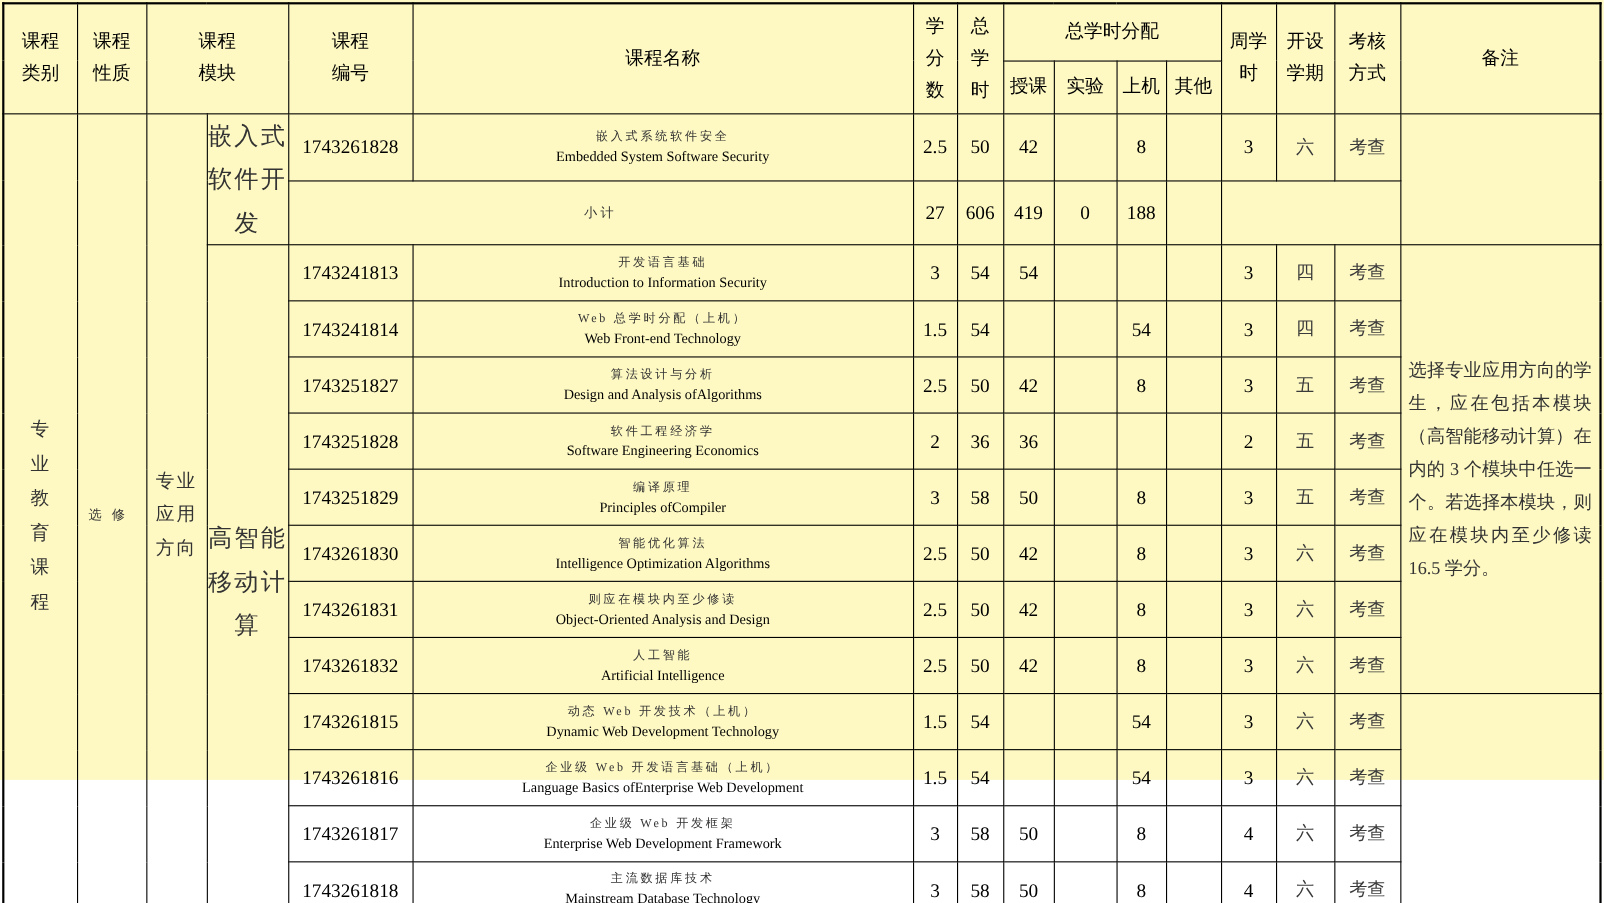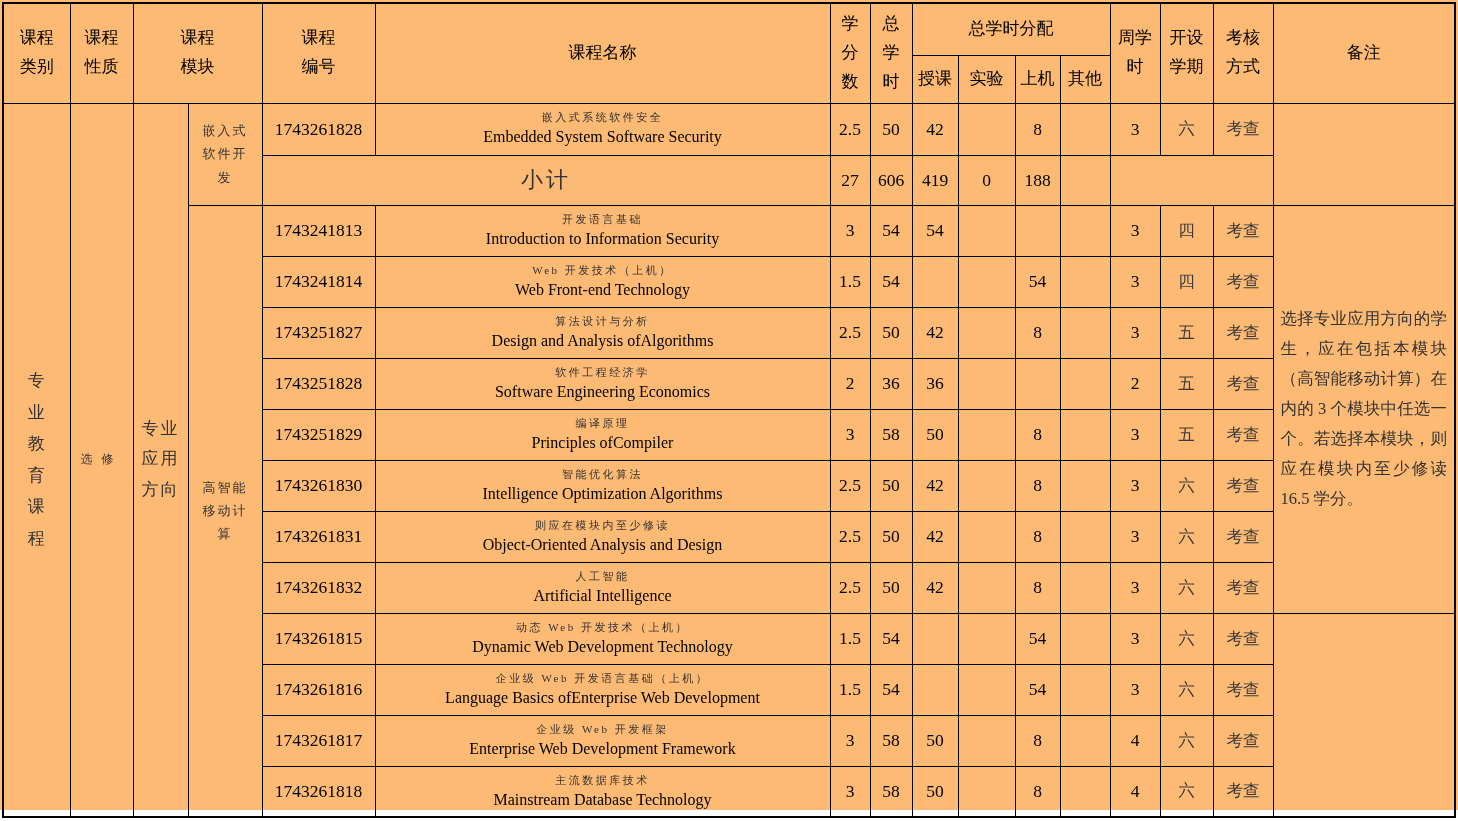--- a/index.html
+++ b/index.html
@@ -2,21 +2,21 @@
 <html><head>
 <meta charset="utf-8">
 <style>
   * { box-sizing: border-box; }
   html, body { margin: 0; padding: 0; background: #ffffff; }
   body {
     width: 1458px; height: 821px;
     font-family: "Liberation Serif", "DejaVu Serif", serif;
     color: #000;
   }
-  .sheet { position: relative; width: 1458px; height: 810px; background: #fdba74; text-decoration: underline; }
+  .sheet { position: relative; width: 1458px; height: 709px; background: #fef9c3; text-decoration: underline; }
   table.schedule {
     position: absolute; left: 2px; top: 2px;
     width: 1452px;
     border-collapse: collapse;
     table-layout: fixed;
     border: 2px solid #000;
   }
   th, td {
     border: 1px solid #000;
     padding: 0;
@@ -32,27 +32,27 @@
   .pre { white-space: pre-line; }
   
   tbody tr { height: 51px; }
   tbody tr.r-first { height: 52px; }
   tbody tr.r-subtotal { height: 50px; }
   
   .zhc { color: #333; }                       
   .cat   { font-size: 17px; line-height: 1.85; letter-spacing: 1px; }
   .nature{ font-size: 12px; letter-spacing: 9px; }
   .direction { font-size: 17px; line-height: 1.8; letter-spacing: 2px; margin-top: 28px; }
-  .module { font-size: 13px; line-height: 1.8; letter-spacing: 2px; }
+  .module { font-size: 22px; line-height: 1.8; letter-spacing: 2px; }
   .code { font-size: 17.5px; }
   .name-zh { font-size: 11px; letter-spacing: 2.5px; line-height: 1.55; color: #333; }
-  .name-en { font-size: 16px; line-height: 1.4; }
+  .name-en { font-size: 13px; line-height: 1.4; }
   .num { font-size: 17.5px; }
   .sem, .assess { font-size: 16.5px; color: #3a3a3a; }
-  .subtotal-label { font-size: 22px; letter-spacing: 3px; color: #333; }
+  .subtotal-label { font-size: 12px; letter-spacing: 3px; color: #333; }
   .remark {
     font-size: 16.5px; color: #333;
     line-height: 30px;
     text-align: justify;
     padding: 4px 7px;
     vertical-align: middle;
   }
 </style>
 </head>
 <body>
@@ -167,21 +167,21 @@
       <td class="num"></td>
       <td class="num"></td>
       <td class="num">3</td>
       <td class="sem">四</td>
       <td class="assess">考查</td>
       <td rowspan="8" class="remark">选择专业应用方向的学生，应在包括本模块（高智能移动计算）在内的 3 个模块中任选一个。若选择本模块，则应在模块内至少修读 16.5 学分。</td>
     </tr>
     <tr>
       <td class="code">1743241814</td>
       <td>
-        <div class="name-zh">Web 开发技术（上机）</div>
+        <div class="name-zh">Web 总学时分配（上机）</div>
         <div class="name-en">Web Front-end Technology</div>
       </td>
       <td class="num">1.5</td>
       <td class="num">54</td>
       <td class="num"></td>
       <td class="num"></td>
       <td class="num">54</td>
       <td class="num"></td>
       <td class="num">3</td>
       <td class="sem">四</td>

